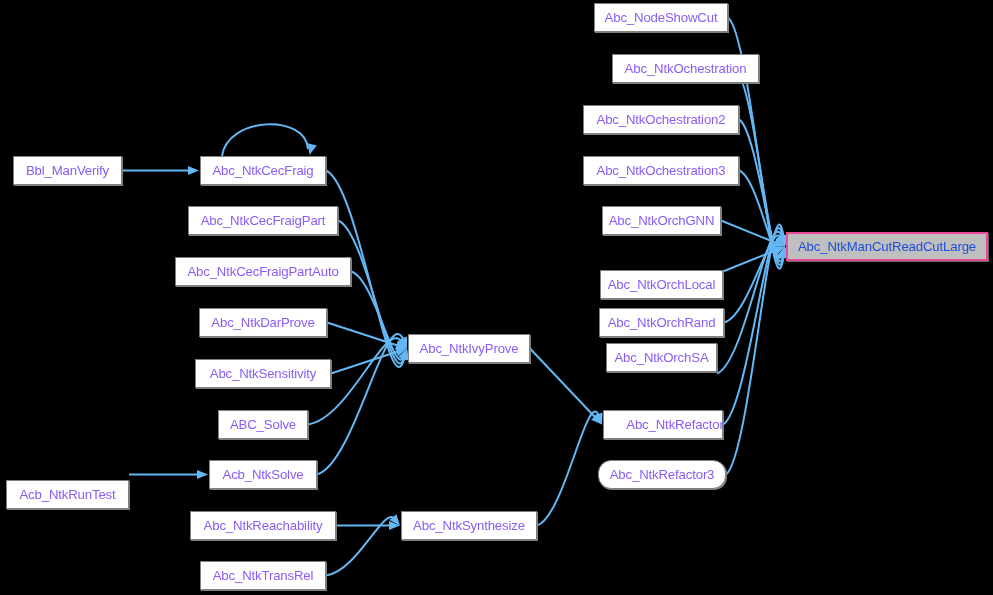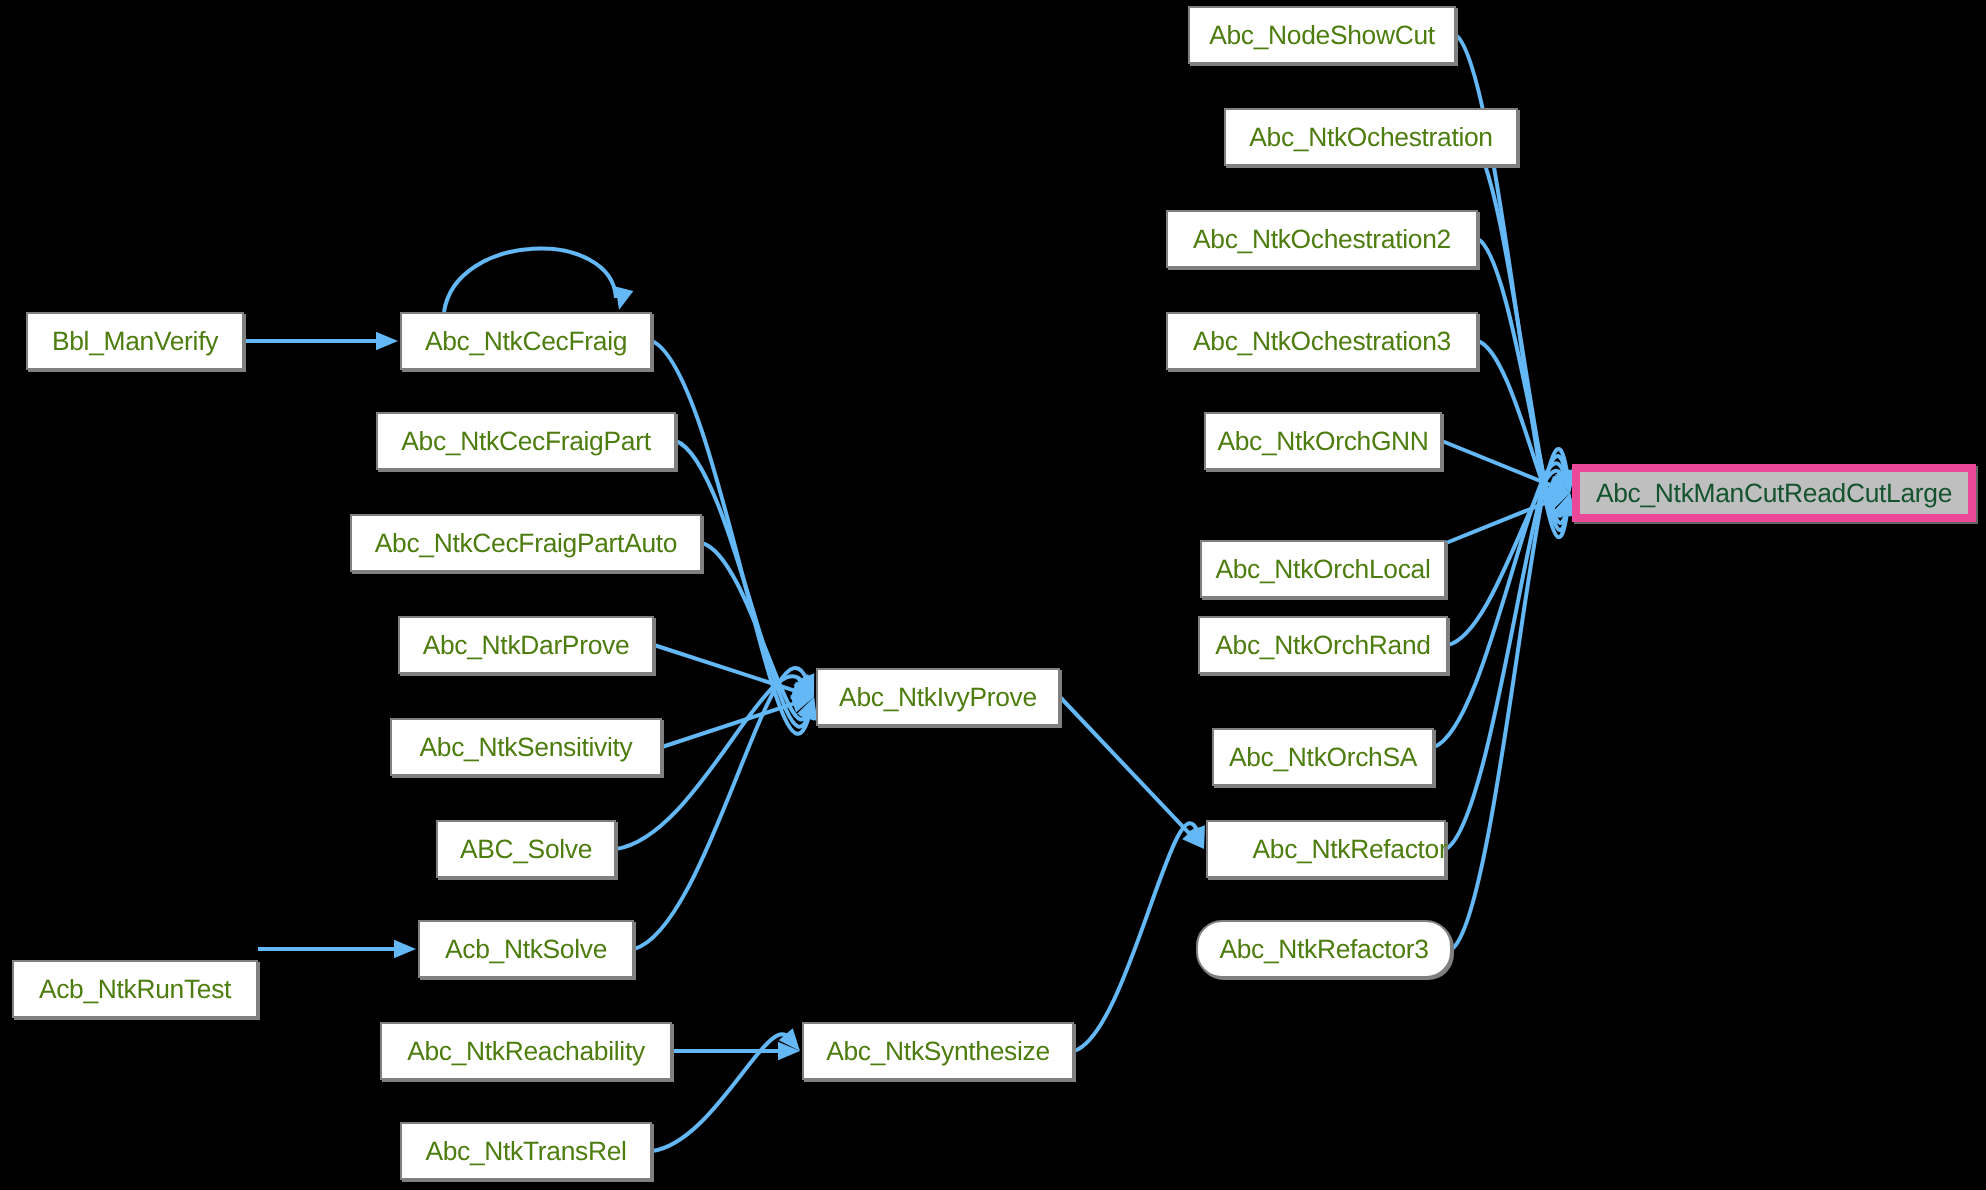--- a/index.html
+++ b/index.html
@@ -27,30 +27,30 @@
     position: absolute;
     box-sizing: border-box;
     background: #ffffff;
     border: 1px solid #808080;
     box-shadow: 1px 1px 0 0 #808080;
     display: flex;
     align-items: center;
     justify-content: center;
     font-family: "Liberation Sans", sans-serif;
     font-size: 13.2px;
-    color: #4d7c0f;
+    color: #8b5cf6;
     white-space: nowrap;
     letter-spacing: -0.15px;
     z-index: 5;
   }
   .node-box.highlight {
     background: #bfbfbf;
-    border: 4px solid #ec4899;
+    border: 2px solid #ec4899;
     box-shadow: 1px 1px 0 0 #666666;
-    color: #14532d;
+    color: #1d4ed8;
   }
   .node-label {
     pointer-events: none;
     line-height: 1;
   }
 </style>
 </head>
 <body>
 
 <div id="graph-root">
@@ -158,21 +158,21 @@
       </div>
       <div class="node-box" style="left: 602px; top: 206px; width: 119px; height: 29px;">
         <span class="node-label">Abc_NtkOrchGNN</span>
       </div>
       <div class="node-box" style="left: 600px; top: 257px; width: 123px; height: 29px; margin-top: 13px;">
         <span class="node-label">Abc_NtkOrchLocal</span>
       </div>
       <div class="node-box" style="left: 599px; top: 308px; width: 125px; height: 29px;">
         <span class="node-label">Abc_NtkOrchRand</span>
       </div>
-      <div class="node-box" style="left: 606px; top: 364px; width: 111px; height: 29px;">
+      <div class="node-box" style="left: 606px; top: 343px; width: 111px; height: 29px;">
         <span class="node-label">Abc_NtkOrchSA</span>
       </div>
       <div class="node-box" style="left: 603px; top: 410px; width: 120px; height: 29px; padding-left: 24px;">
         <span class="node-label">Abc_NtkRefactor</span>
       </div>
       <div class="node-box" style="left: 598px; top: 460px; width: 128px; height: 29px; border-radius: 13px;">
         <span class="node-label">Abc_NtkRefactor3</span>
       </div>
       <div class="node-box highlight" style="left: 786px; top: 232px; width: 202px; height: 29px;">
         <span class="node-label">Abc_NtkManCutReadCutLarge</span>

